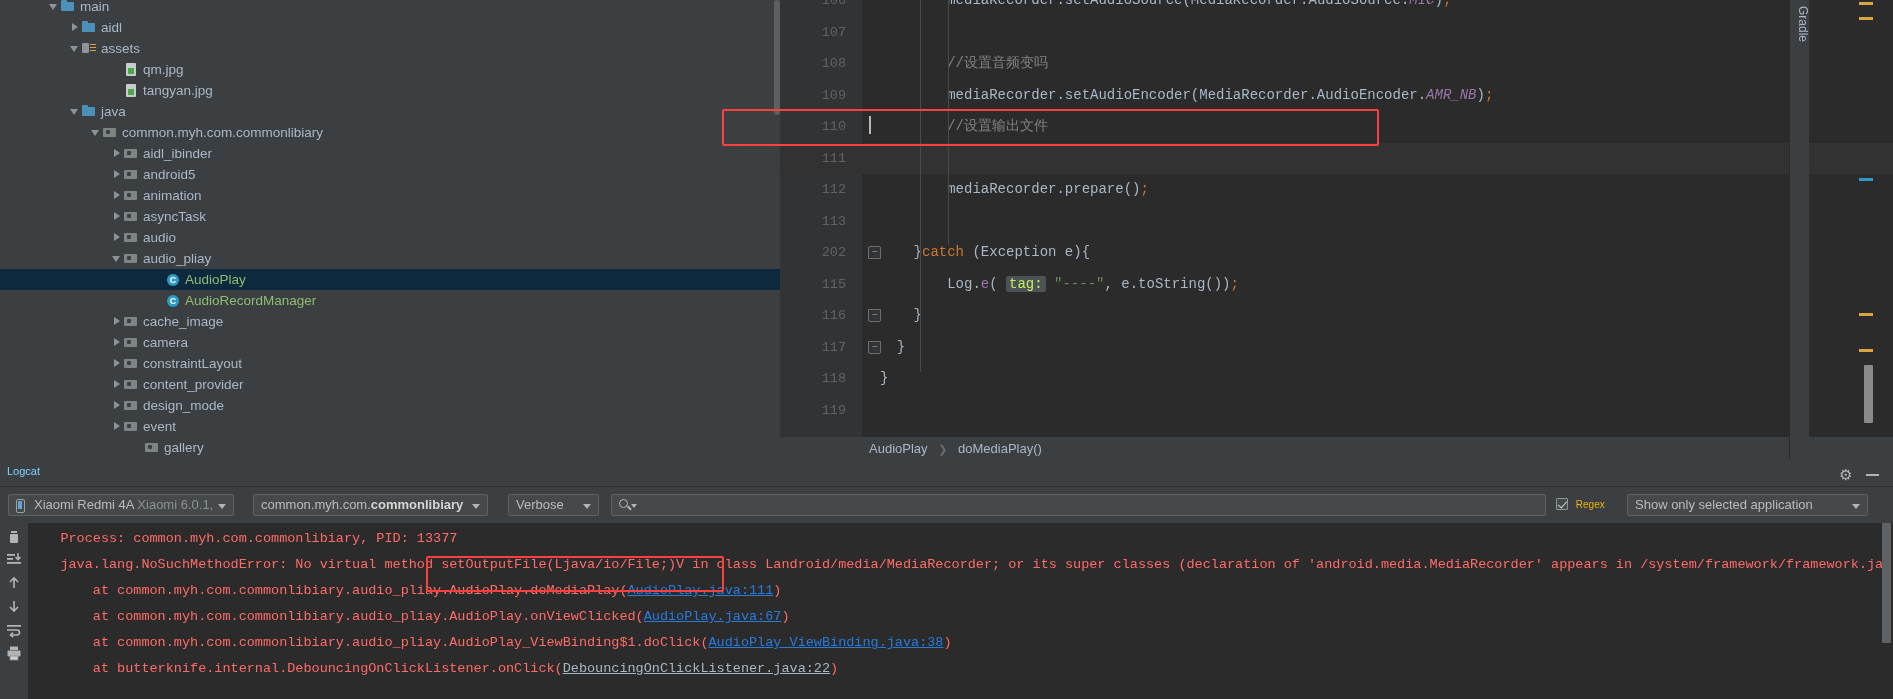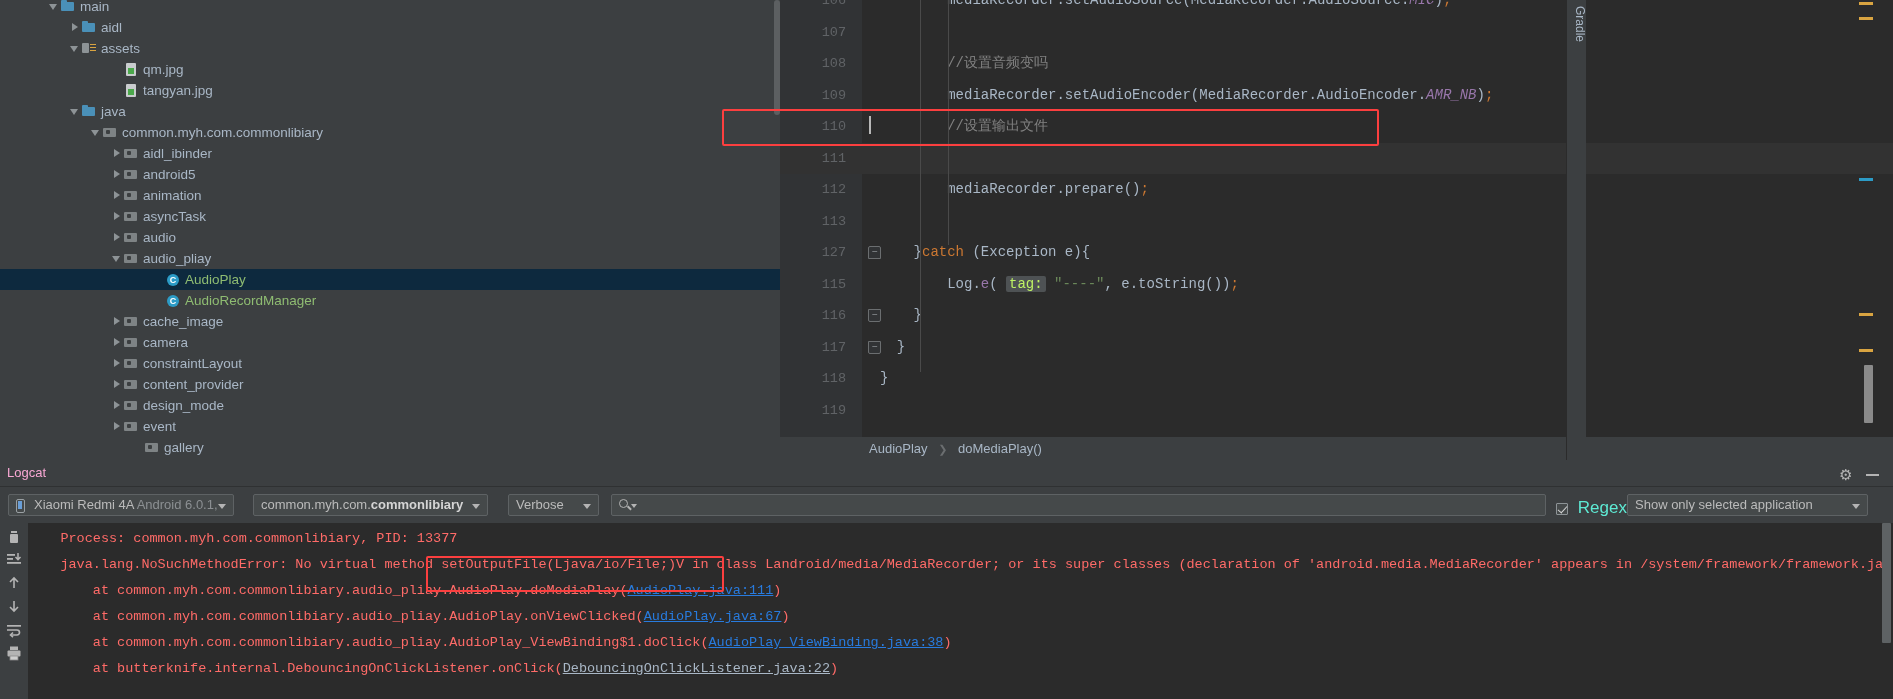--- a/index.html
+++ b/index.html
@@ -5,21 +5,21 @@
   * { box-sizing: border-box; margin: 0; padding: 0; }
   html, body {
     width: 1893px; height: 699px;
     background: #3c3f41;
     font-family: "Liberation Sans", sans-serif;
     overflow: hidden;
   }
   #root { position: relative; width: 1893px; height: 699px; }
 
   
-  .top-area { position: absolute; left: 0; top: 0; width: 1586px; height: 460px; }
+  .top-area { position: absolute; left: 0; top: 0; width: 1809px; height: 460px; }
 
   .project-tree {
     position: absolute; left: 0; top: 0; width: 780px; height: 460px;
     background: #3c3f41; overflow: hidden;
   }
   .tree-row {
     position: relative; height: 21px; line-height: 21px;
     white-space: nowrap; font-size: 13.5px; color: #a9b7c6; cursor: default;
   }
   .tree-row.selected { background: #0d293e; }
@@ -167,21 +167,21 @@
   
   .logcat {
     position:absolute; left:0; top:460px; width:1893px; height:239px;
     background:#3c3f41;
   }
   .logcat-header {
     position:absolute; left:0; top:0; width:1893px; height:27px;
     border-bottom:1px solid #2f3132;
   }
   .logcat-title {
-    position:absolute; left:7px; top:5px; font-size:13px; color:#f9a8d4;
+    position:absolute; left:7px; top:5px; font-size:11px; color:#7dd3fc;
   }
   .hdr-icon { position:absolute; top:6px; width:16px; height:16px; cursor:pointer; }
   .gear { right:38px; }
   .gear::before {
     content:"\2699"; font-size:15px; color:#b4b4b4; line-height:16px;
   }
   .minim { right:12px; }
   .minim::before {
     content:""; position:absolute; left:1px; top:8px; width:13px; height:2px; background:#b4b4b4;
   }
@@ -222,21 +222,21 @@
   }
   .search-ic-caret {
     position:absolute; left:19px; top:9px;
     border-top:4px solid #b4b4b4; border-left:3px solid transparent; border-right:3px solid transparent;
   }
   .search-input {
     position:absolute; left:28px; top:0; width:calc(100% - 34px); height:20px;
     background:transparent; border:none; outline:none; color:#bbbbbb; font-size:13px;
     font-family:"Liberation Sans", sans-serif;
   }
-  .chk-wrap { position:absolute; top:11px; font-size:17px; color:#5eead4; white-space:nowrap; cursor:pointer; }
+  .chk-wrap { position:absolute; top:11px; font-size:10px; color:#eab308; white-space:nowrap; cursor:pointer; }
   .chk-box {
     display:inline-block; width:12px; height:12px; border:1px solid #8d9396;
     background:#45494a; vertical-align:-2px; position:relative; border-radius:1px;
   }
   .chk-box::after {
     content:""; position:absolute; left:3px; top:0px; width:4px; height:8px;
     border:solid #d5d5d5; border-width:0 1.6px 1.6px 0; transform:rotate(42deg);
   }
 
   .logcat-left-icons {
@@ -298,21 +298,21 @@
       <div class="gutter"></div>
       <div id="code-lines">
           <div class="code-line" style="top: -15px;"><span class="ln">106</span><span class="code"><span>        mediaRecorder</span><span>.setAudioSource(</span><span>MediaRecorder</span><span>.AudioSource.</span><span class="k-static">MIC</span><span>)</span><span class="k-sep">;</span></span></div>
           <div class="code-line" style="top: 16.5px;"><span class="ln">107</span></div>
           <div class="code-line" style="top: 48px;"><span class="ln">108</span><span class="code"><span class="k-cmt">        //设置音频变吗</span></span></div>
           <div class="code-line" style="top: 79.5px;"><span class="ln">109</span><span class="code"><span>        mediaRecorder.setAudioEncoder(MediaRecorder.AudioEncoder.</span><span class="k-static">AMR_NB</span><span>)</span><span class="k-sep">;</span></span></div>
           <div class="code-line" style="top: 111px;"><span class="ln">110</span><span class="code"><span class="k-cmt">        //设置输出文件</span></span></div>
           <div class="code-line current-line-bg" style="top: 142.5px;"><span class="ln">111</span></div>
           <div class="code-line" style="top: 174px;"><span class="ln">112</span><span class="code"><span>        mediaRecorder.prepare()</span><span class="k-sep">;</span></span></div>
           <div class="code-line" style="top: 205.5px;"><span class="ln">113</span></div>
-          <div class="code-line" style="top: 237px;"><span class="ln">127</span><span class="code"><span>    }</span><span class="k-kw">catch</span><span> (Exception e){</span></span><span class="fold-marker top" style="top: 9px;">−</span></div>
+          <div class="code-line" style="top: 237px;"><span class="ln">202</span><span class="code"><span>    }</span><span class="k-kw">catch</span><span> (Exception e){</span></span><span class="fold-marker top" style="top: 9px;">−</span></div>
           <div class="code-line" style="top: 268.5px;"><span class="ln">115</span><span class="code"><span>        Log.</span><span class="k-fld">e</span><span>( </span><span class="k-tag-hint">tag:</span><span> </span><span class="k-str">"----"</span><span>, e.toString())</span><span class="k-sep">;</span></span></div>
           <div class="code-line" style="top: 300px;"><span class="ln">116</span><span class="code"><span>    }</span></span><span class="fold-marker bot" style="top: 9px;">−</span></div>
           <div class="code-line" style="top: 331.5px;"><span class="ln">117</span><span class="code"><span>  }</span></span><span class="fold-marker bot" style="top: 9px;">−</span></div>
           <div class="code-line" style="top: 363px;"><span class="ln">118</span><span class="code"><span>}</span></span></div>
           <div class="code-line" style="top: 394.5px;"><span class="ln">119</span><span class="code"></span></div>
         </div>
 
       <div class="indent-guide" style="left:140px; top:0px; height:372px;"></div>
       <div class="indent-guide" style="left:168px; top:0px; height:245px;"></div>
 
@@ -345,21 +345,21 @@
       <div class="logcat-title">Logcat</div>
       <div class="hdr-icon gear"></div>
       <div class="hdr-icon minim"></div>
     </div>
 
     <div class="logcat-toolbar">
 
       <div class="combo" style="left:8px; width:226px; padding-left:25px;">
         <span class="phone-ic"></span>
         <span>Xiaomi Redmi 4A</span>
-        <span class="dim">Android 6.0.1,</span>
+        <span class="dim">Xiaomi 6.0.1,</span>
         <span class="caretdown"></span>
       </div>
 
       <div class="combo" style="left:253px; width:235px;">
         <span>common.myh.com.</span><span class="bold">commonlibiary</span>
         <span class="caretdown"></span>
       </div>
 
       <div class="combo" style="left:508px; width:91px;">
         <span>Verbose</span>

